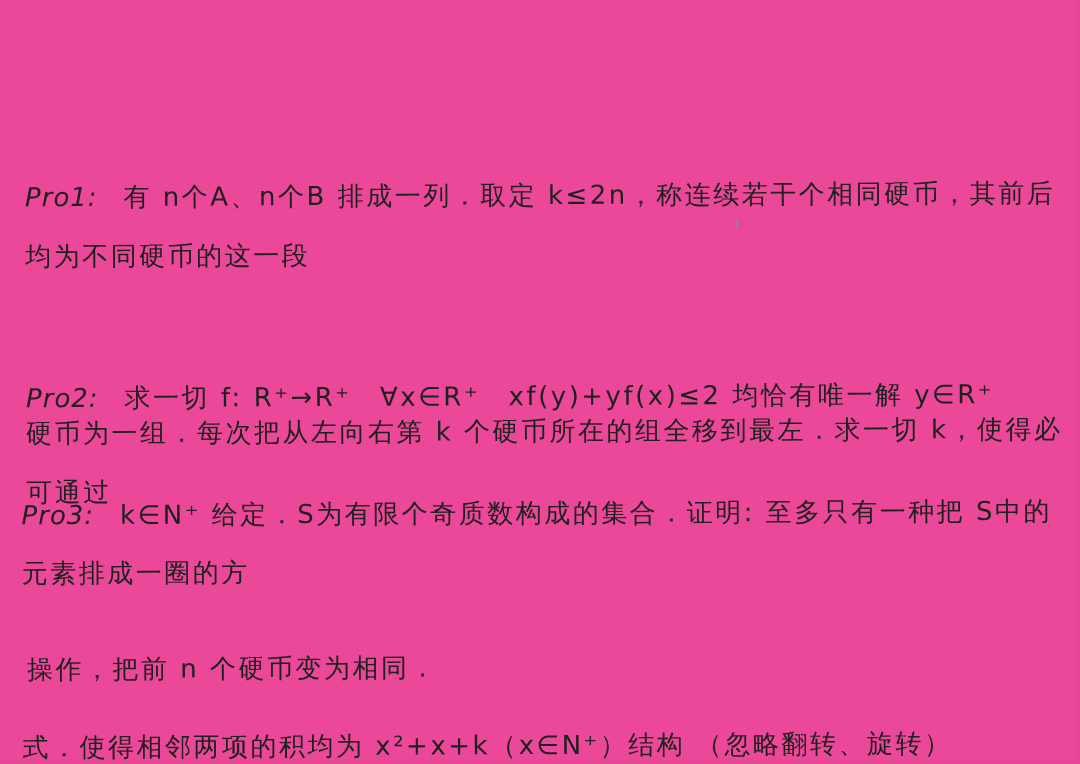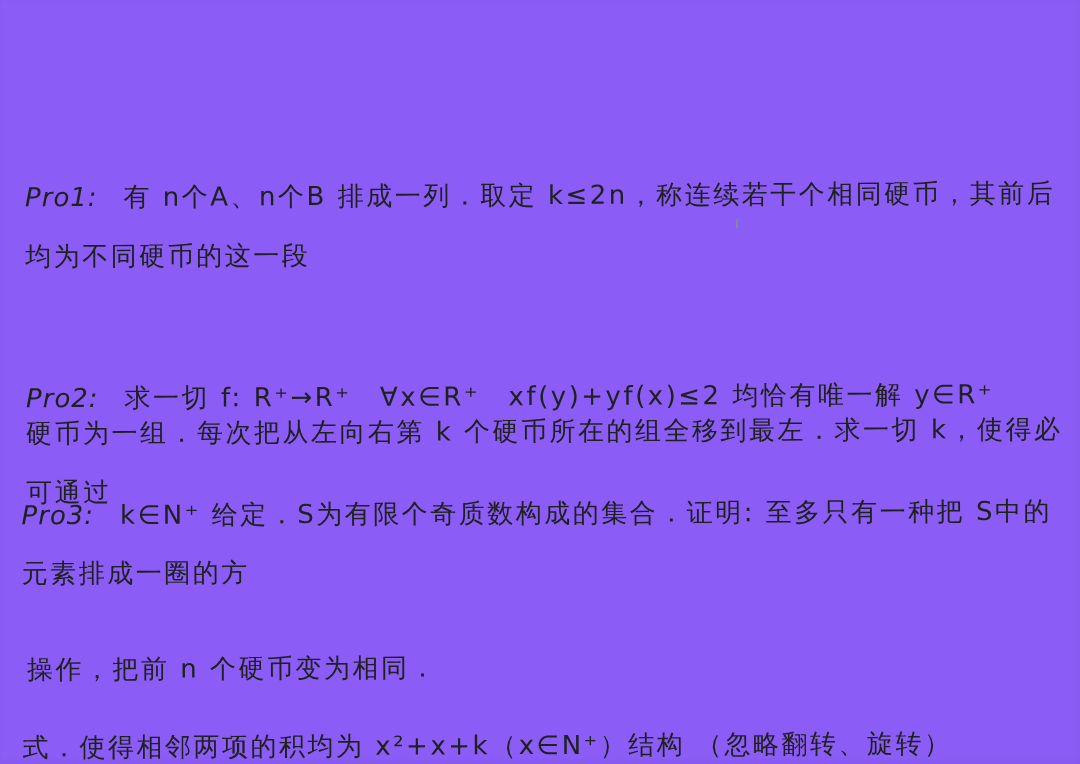--- a/index.html
+++ b/index.html
@@ -4,21 +4,21 @@
 <style>
   html, body {
     margin: 0;
     padding: 0;
     background: #ffffff;
   }
   .page {
     position: relative;
     width: 1080px;
     height: 764px;
-    background: #8b5cf6;
+    background: #ec4899;
     overflow: hidden;
     font-family: "DejaVu Sans", sans-serif;
     color: #1c1c1c;
   }
   
   .page::after {
     content: "";
     position: absolute;
     inset: 0;
     pointer-events: none;

